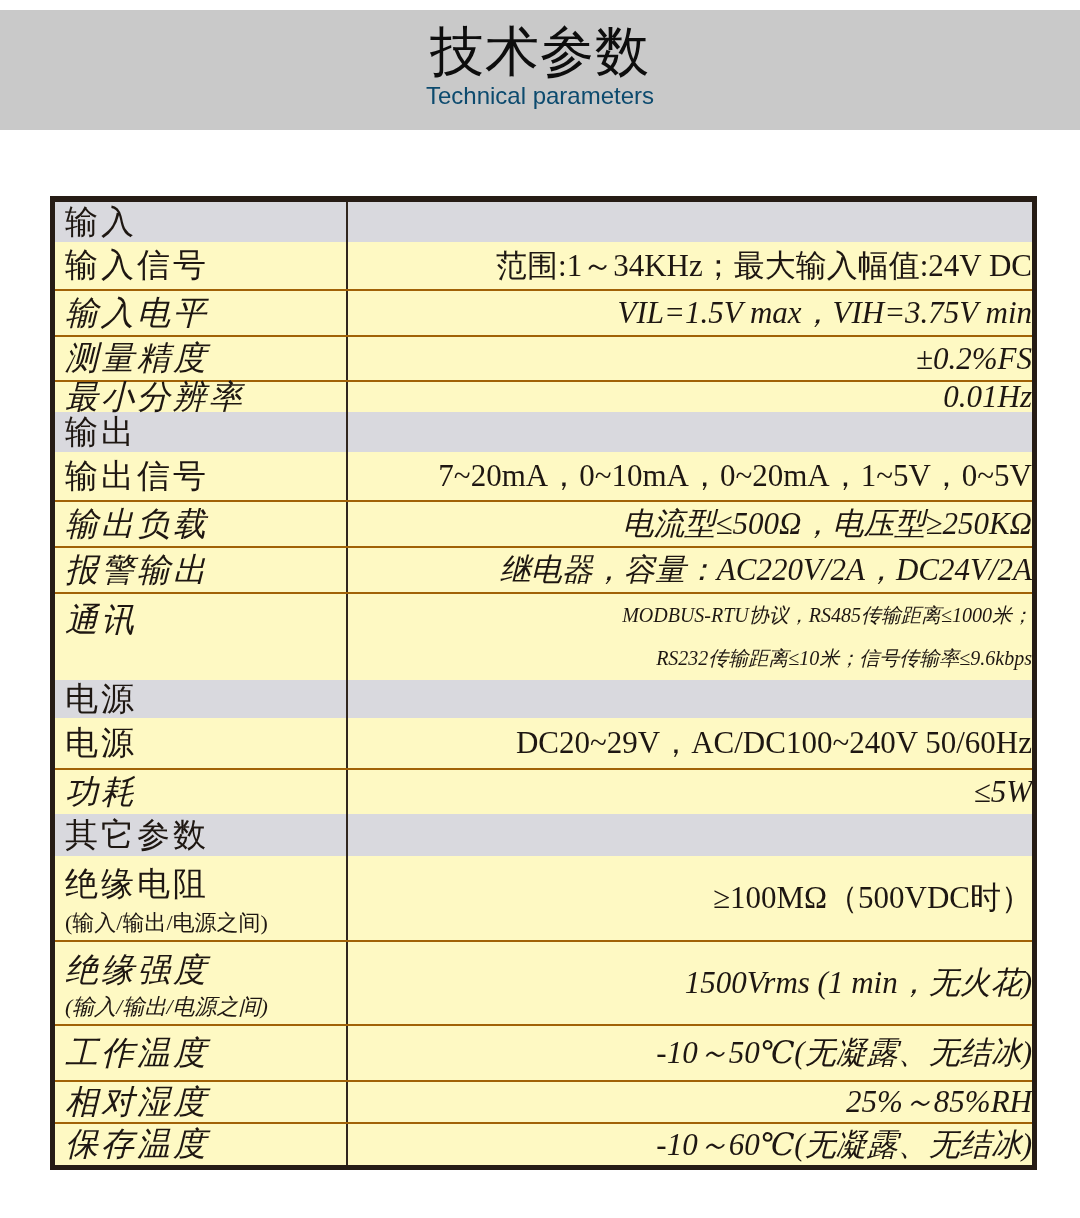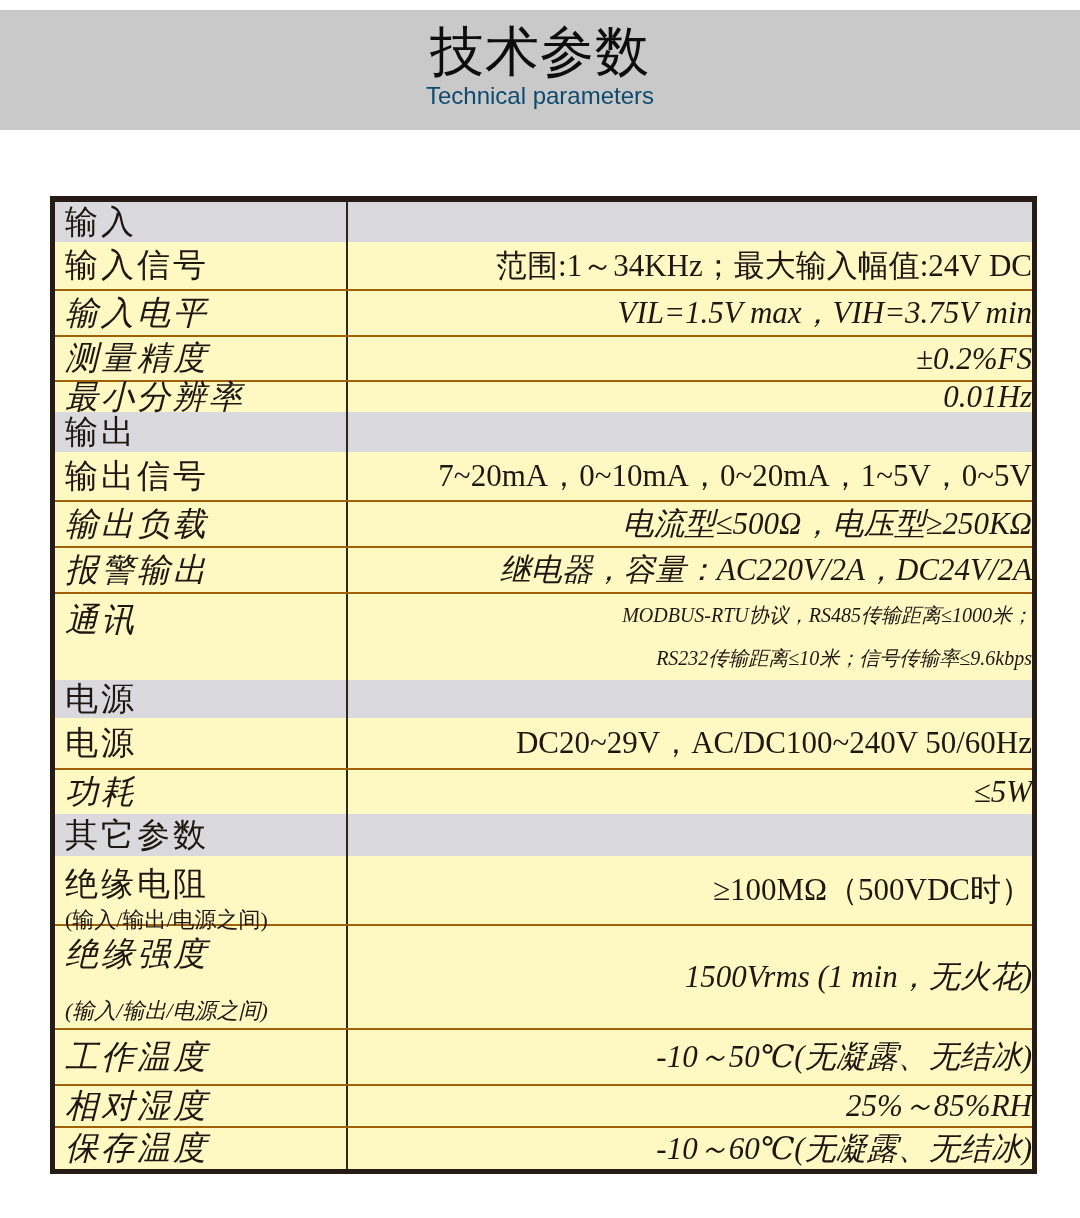--- a/index.html
+++ b/index.html
@@ -174,31 +174,31 @@
       </div>
   </div>
 
   <div class="row section" style="height:42px">
     <div class="label-cell">
         <span class="label">其它参数</span>
       </div>
     <div class="value-cell"></div>
   </div>
 
-  <div class="row multi" style="height:68px">
+  <div class="row multi" style="height:84px">
     <div class="label-cell">
       <span class="label">绝缘电阻</span>
       <span class="sublabel">(输入/输出/电源之间)</span>
     </div>
     <div class="value-cell">
         <span class="value">≥100MΩ（500VDC时）</span>
       </div>
   </div>
 
-  <div class="row bt multi" style="height:104px">
+  <div class="row bt multi" style="height:84px">
     <div class="label-cell">
       <span class="label">绝缘强度</span>
       <span class="sublabel">(输入/输出/电源之间)</span>
     </div>
     <div class="value-cell">
         <span class="value">1500Vrms (1 min，无火花)</span>
       </div>
   </div>
 
   <div class="row bt" style="height:56px">

